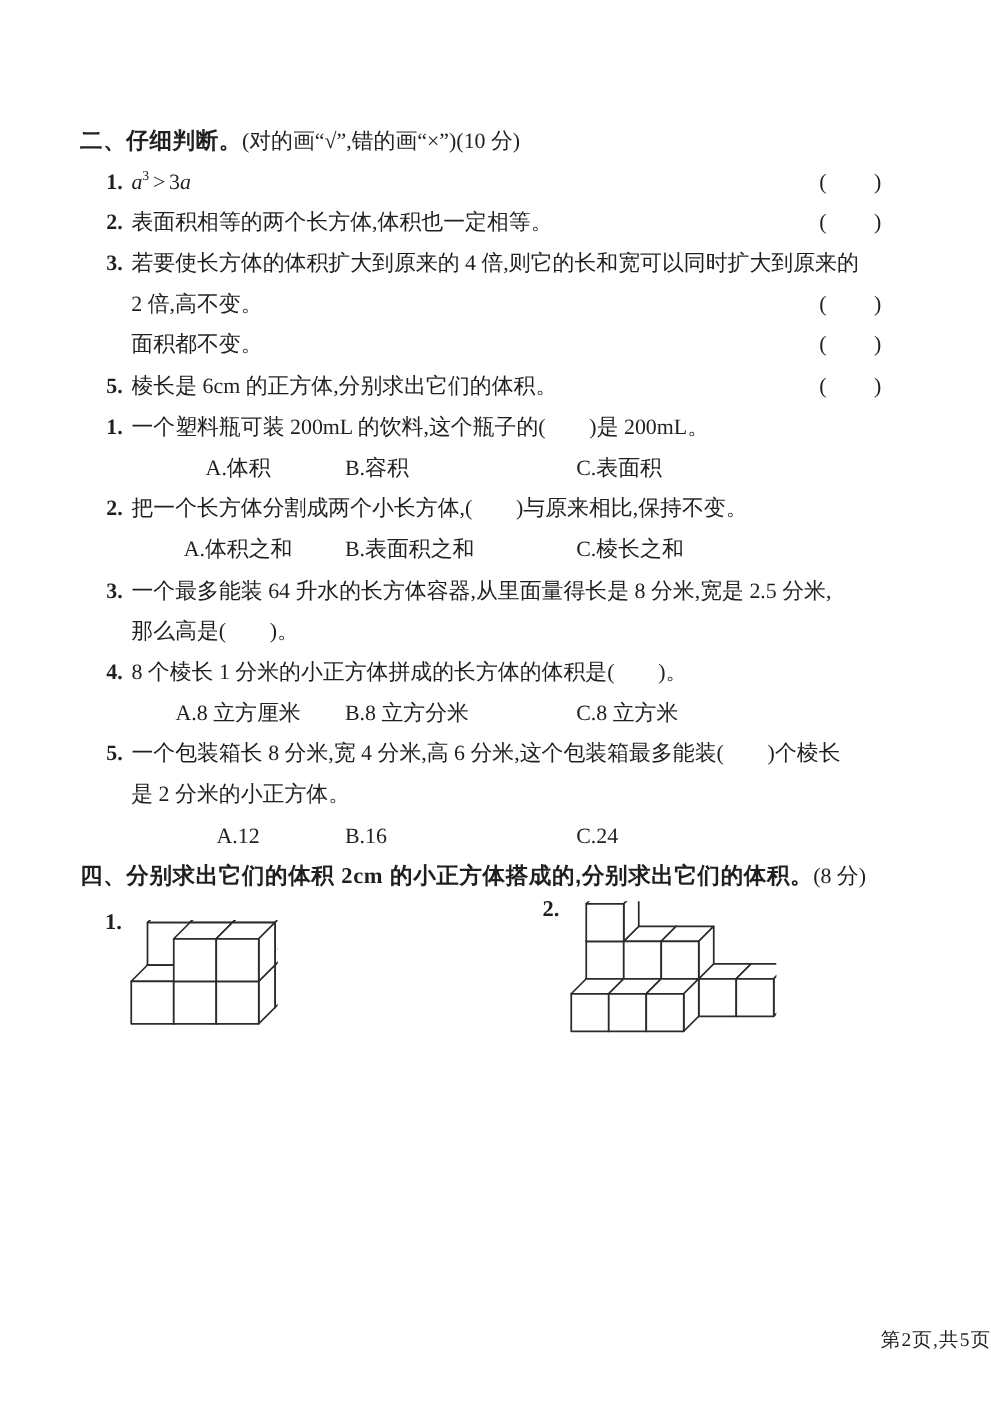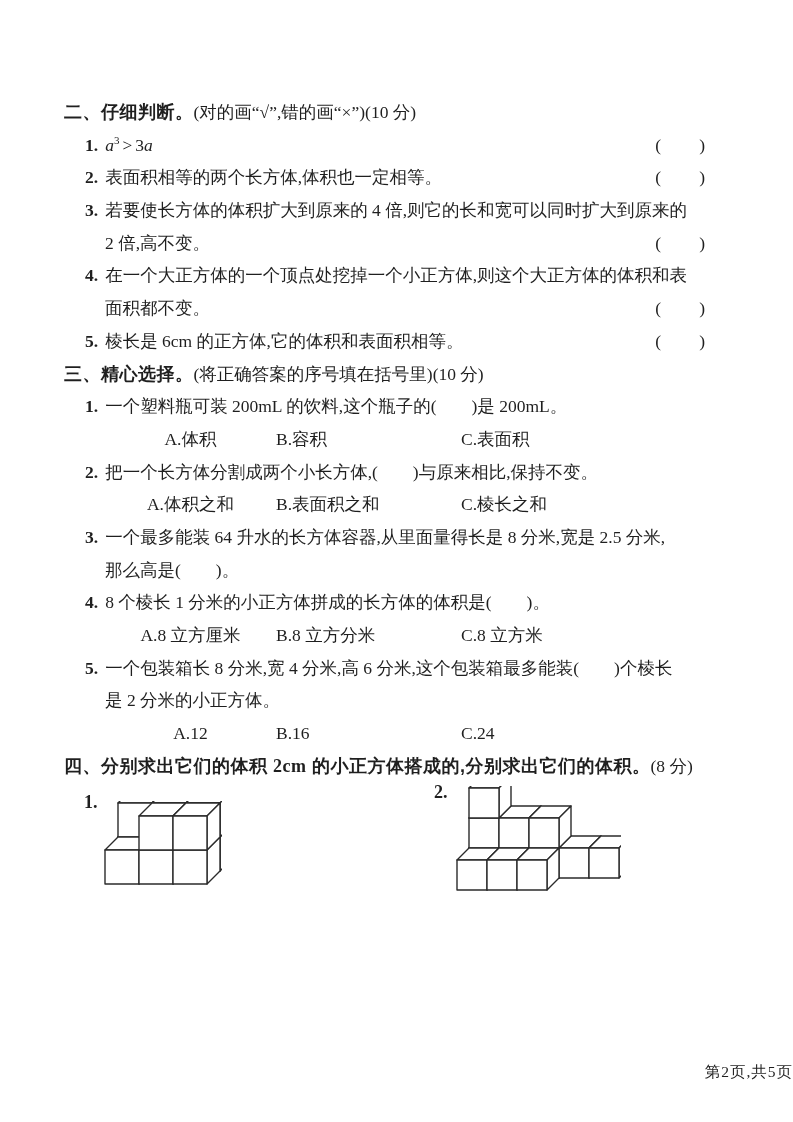--- a/index.html
+++ b/index.html
@@ -57,36 +57,30 @@
   </div>
 
   <div class="row item">
     <span class="num">3.</span><span>若要使长方体的体积扩大到原来的 4 倍,则它的长和宽可以同时扩大到原来的</span>
   </div>
   <div class="row cont">
     <span>2 倍,高不变。</span>
     <span class="bracket">(　　)</span>
   </div>
 
-  <div class="row item">
-    <span class="num">4.</span><span>在一个大正方体的一个顶点处挖掉一个小正方体,则这个大正方体的体积和表</span>
-  </div>
   <div class="row cont">
     <span>面积都不变。</span>
     <span class="bracket">(　　)</span>
   </div>
 
   <div class="row item">
-    <span class="num">5.</span><span>棱长是 6cm 的正方体,它的体积和表面积相等。</span>
-    <span class="bracket">(　　)</span>
-  </div>
-
-  <div class="row heading">
-    <span class="hbold">三、精心选择。</span><span class="hrest">(将正确答案的序号填在括号里)(10 分)</span>
-  </div>
+    <span class="num">5.</span><span>棱长是 6cm 的正方体,分别求出它们的体积。</span>
+    <span class="bracket">(　　)</span>
+  </div>
+
 
   <div class="row item">
     <span class="num">1.</span><span>一个塑料瓶可装 200mL 的饮料,这个瓶子的(　　)是 200mL。</span>
   </div>
   <div class="row opts">
     <span class="oA">A.体积</span><span class="oB">B.容积</span><span class="oC">C.表面积</span>
   </div>
 
   <div class="row item">
     <span class="num">2.</span><span>把一个长方体分割成两个小长方体,(　　)与原来相比,保持不变。</span>

